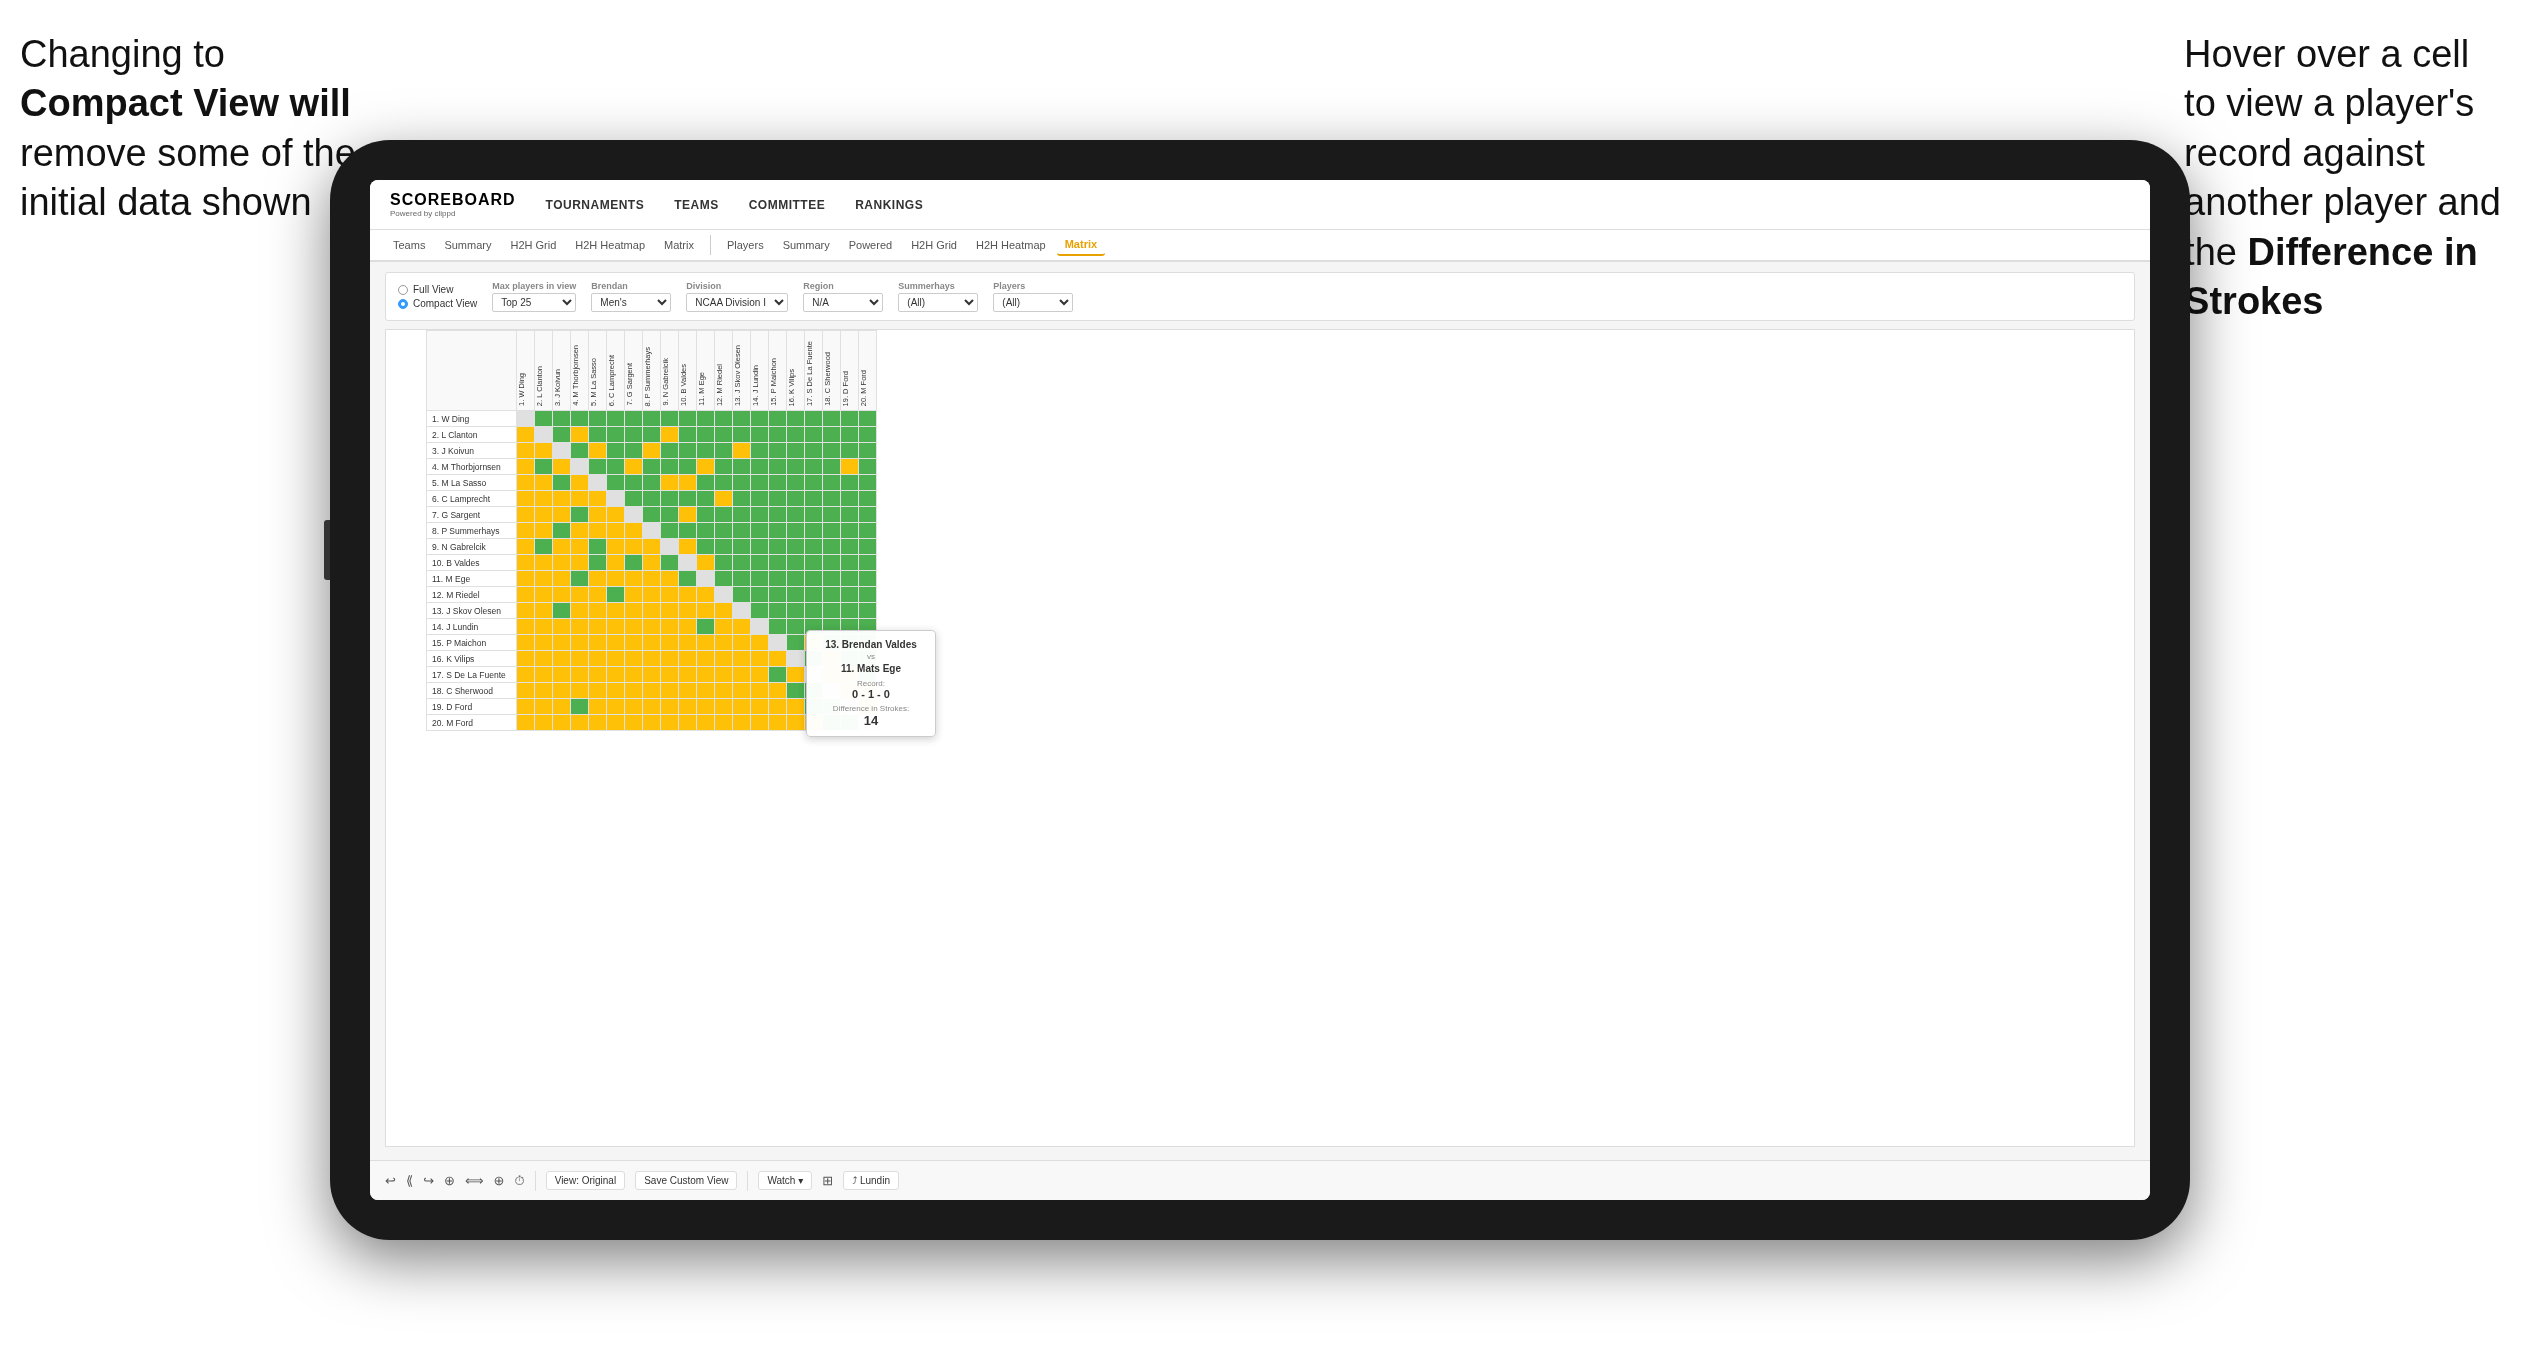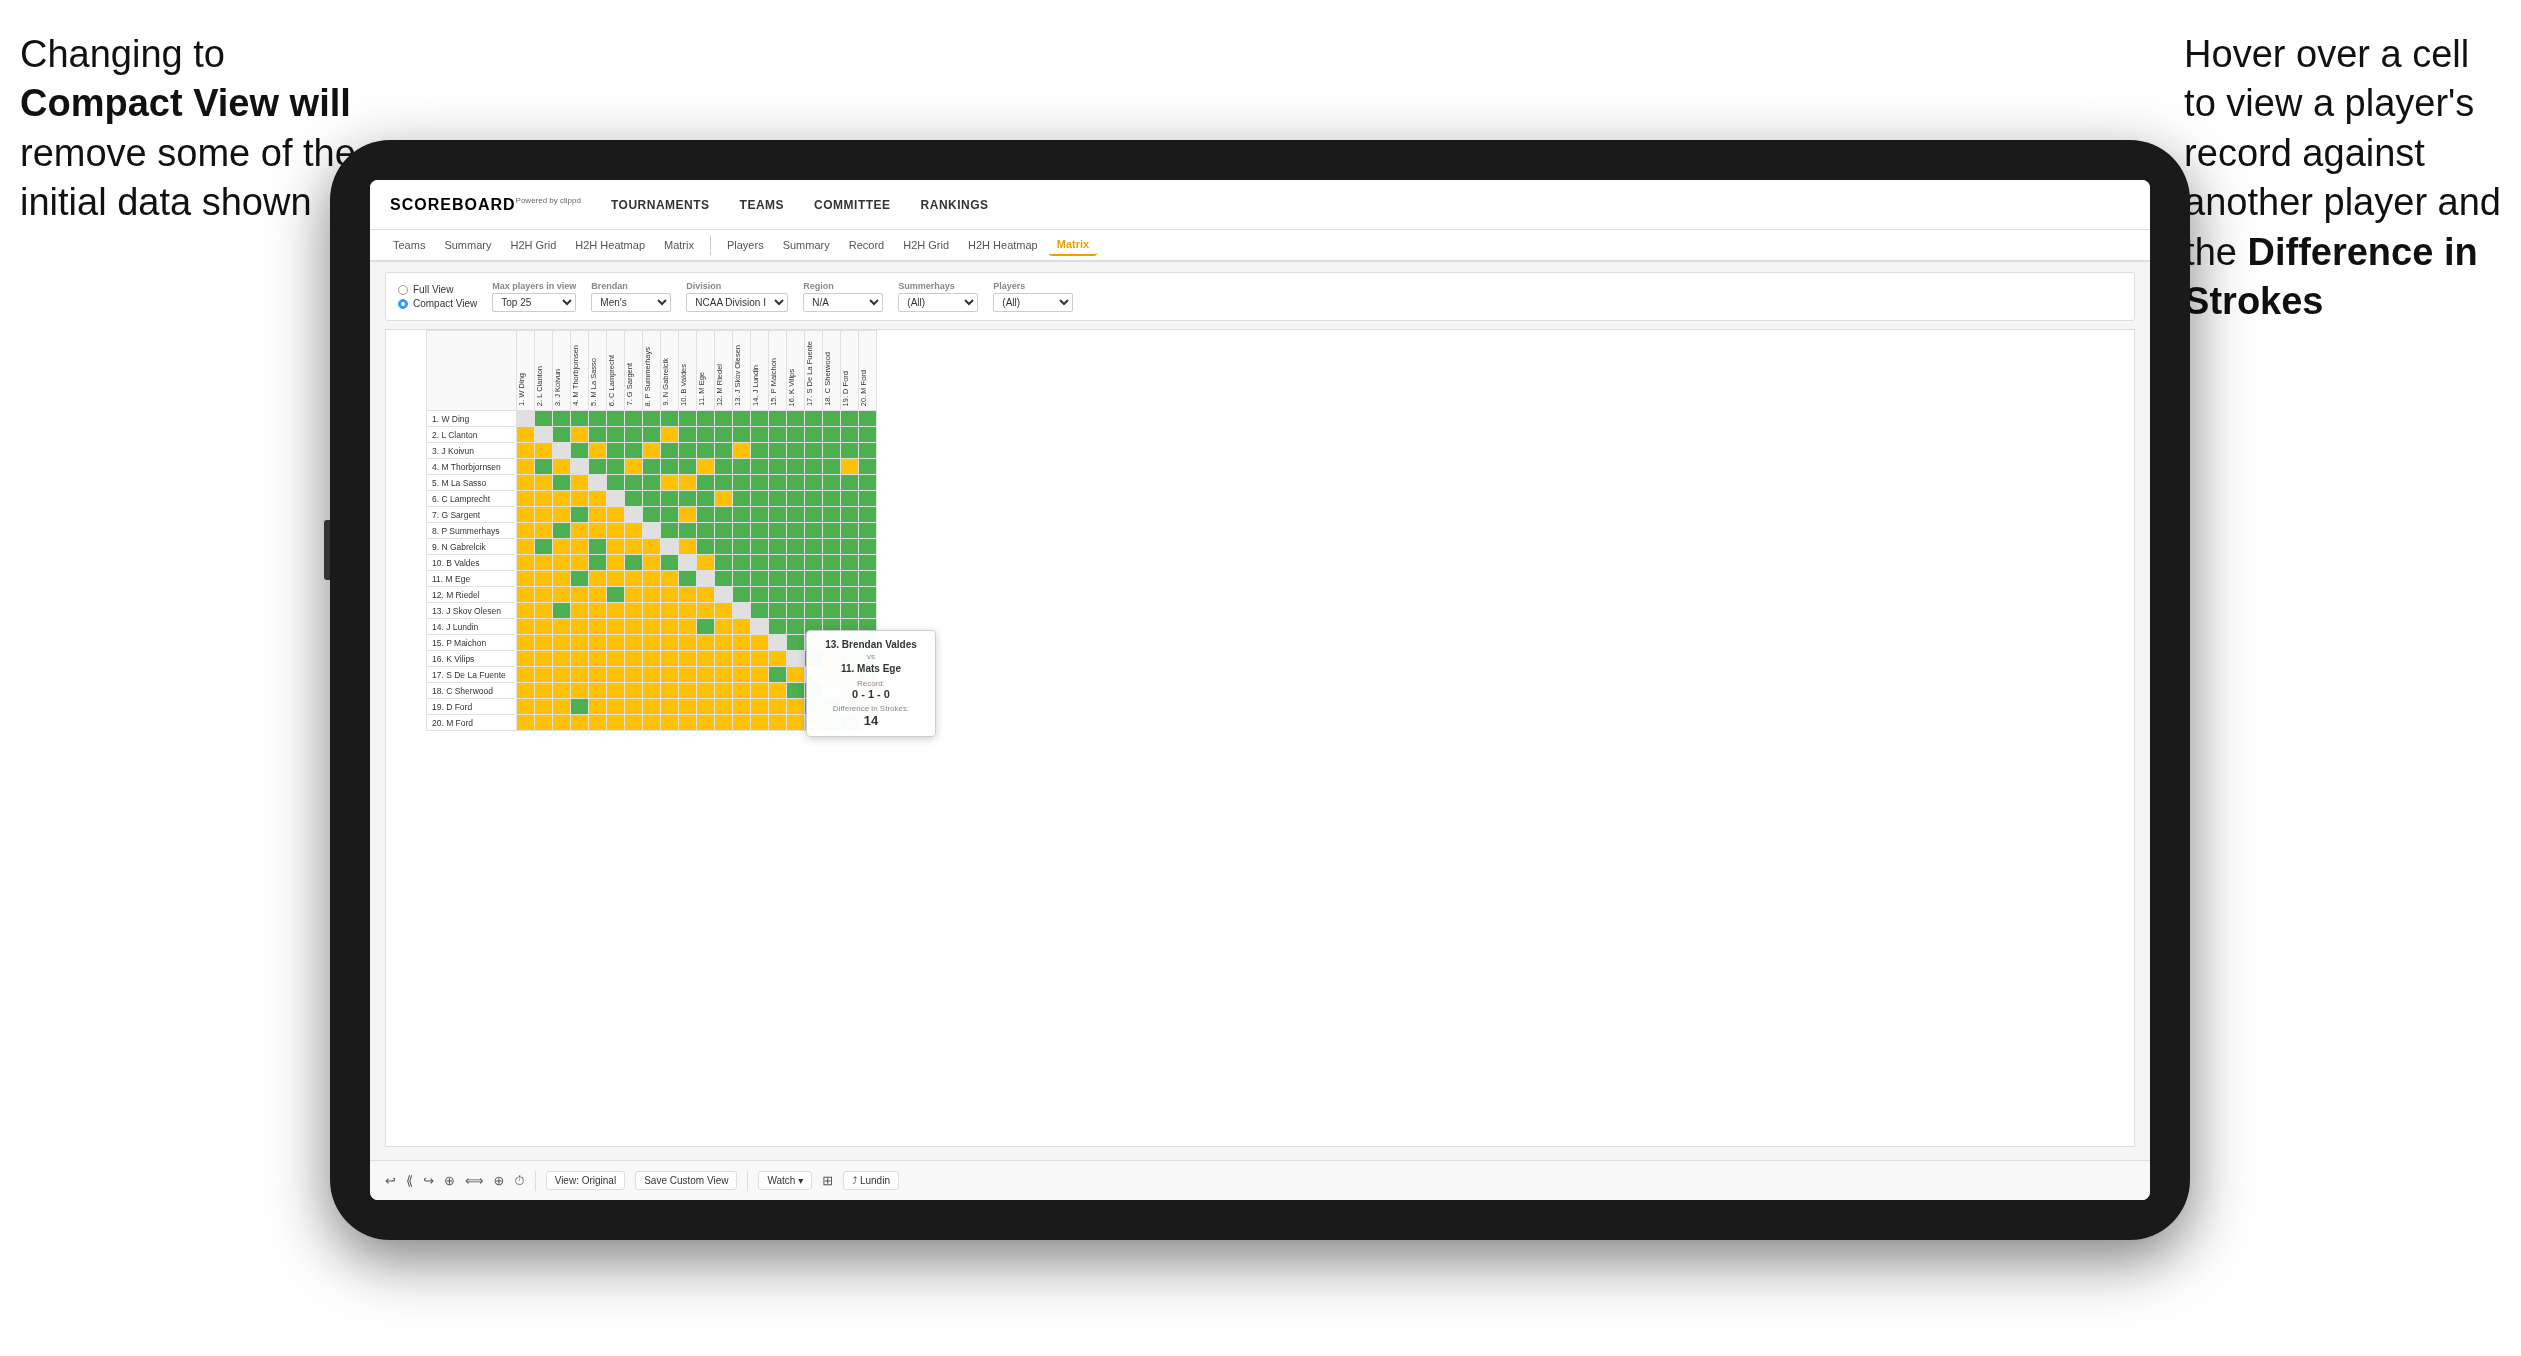--- a/index.html
+++ b/index.html
@@ -81,21 +81,21 @@
       background: #ffffff;
       height: 50px;
       display: flex;
       align-items: center;
       padding: 0 20px;
       border-bottom: 1px solid #ddd;
     }
 
     .scoreboard-logo {
       display: flex;
-      flex-direction: row;
+      flex-direction: column;
       margin-right: 30px;
     }
     .scoreboard-logo .logo-main {
       font-size: 16px;
       font-weight: 900;
       letter-spacing: 1px;
       color: #000;
       font-family: Arial Black, sans-serif;
     }
     .scoreboard-logo .logo-sub {
@@ -375,21 +375,21 @@
 
     <div class="sub-nav">
       <span class="sub-nav-item">Teams</span>
       <span class="sub-nav-item">Summary</span>
       <span class="sub-nav-item">H2H Grid</span>
       <span class="sub-nav-item">H2H Heatmap</span>
       <span class="sub-nav-item">Matrix</span>
       <div class="sub-nav-divider"></div>
       <span class="sub-nav-item">Players</span>
       <span class="sub-nav-item">Summary</span>
-      <span class="sub-nav-item">Record</span>
+      <span class="sub-nav-item">Powered</span>
       <span class="sub-nav-item">H2H Grid</span>
       <span class="sub-nav-item">H2H Heatmap</span>
       <span class="sub-nav-item active">Matrix</span>
     </div>
 
     <div class="content-area">
 
       <div class="filter-bar">
         <div class="view-options">
           <label class="radio-option">

